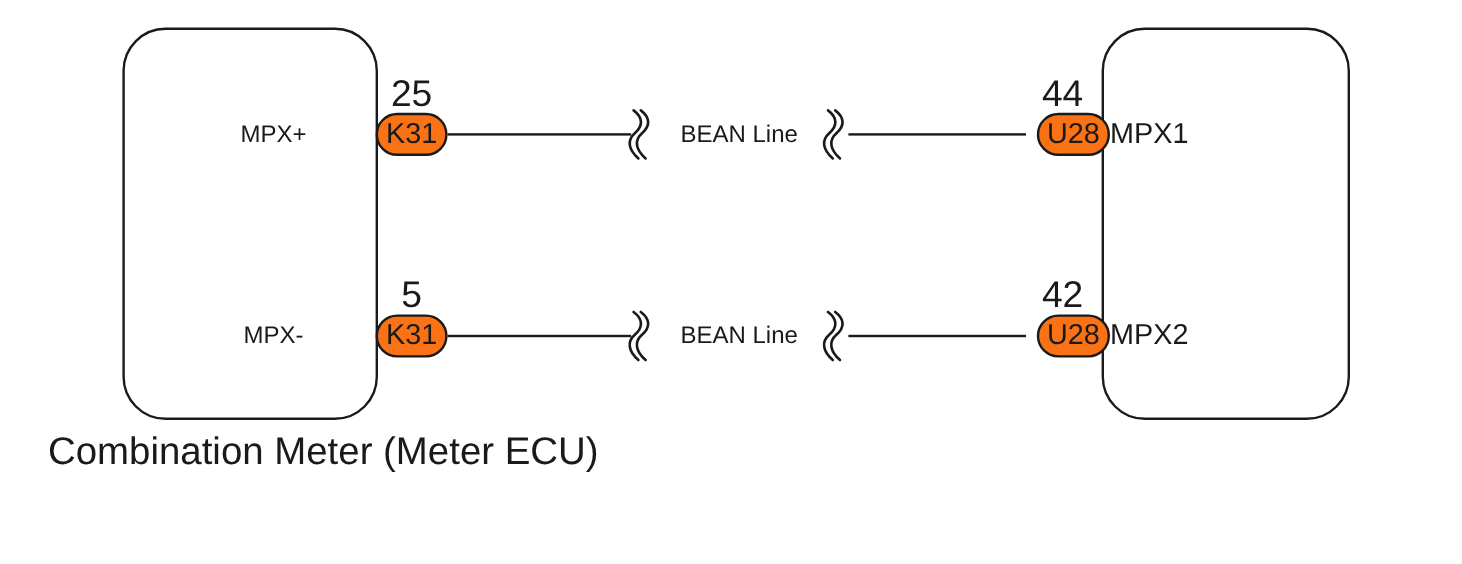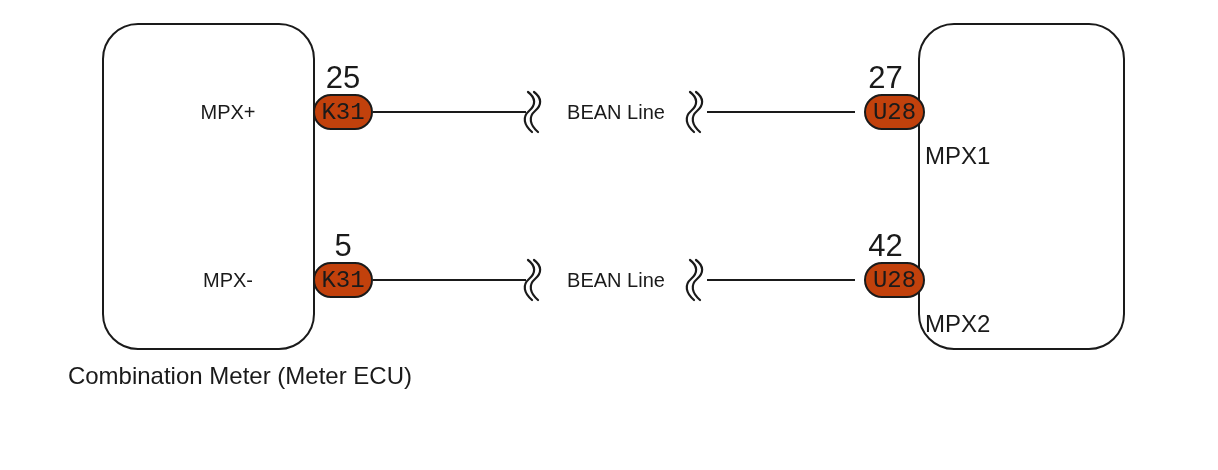--- a/index.html
+++ b/index.html
@@ -22,26 +22,25 @@
     border-radius: 36px;
     background: #ffffff;
     box-sizing: border-box;
     z-index: 1;
   }
   .left-box  { left: 102px; top: 23px; width: 213px; height: 327px; }
   .right-box { left: 918px; top: 23px; width: 207px; height: 327px; }
 
   .caption {
     position: absolute;
-    font-size: 24px;
+    font-size: 32px;
     line-height: 28px;
-    text-align: right;
+    text-align: left;
     white-space: nowrap;
     z-index: 2;
-    margin-left: 12px;
   }
   .left-caption  { left: 40px;  top: 362px; width: 360px; }
   .right-caption { left: 913px; top: 375px; width: 210px; }
 
   .wire-row {
     position: absolute;
     left: 0;
     width: 100%;
     height: 0;
     z-index: 3;
@@ -52,43 +51,42 @@
   .wire-row > * { position: absolute; }
 
   .signal-left {
     left: 148px; width: 160px; top: -14px;
     font-size: 20px; line-height: 28px;
     text-align: center; white-space: nowrap;
   }
   .signal-right {
     left: 925px; width: 170px; top: -14px;
     font-size: 24px; line-height: 28px;
-    text-align: left; white-space: nowrap; margin-top: 44px;
+    text-align: left; white-space: nowrap;
   }
   .pin-num {
     top: -48px;
     font-size: 31px; line-height: 28px;
     text-align: center; white-space: nowrap;
   }
   .pin-left  { left: 313px; width: 60px; }
   .pin-right { left: 855px; width: 61px; }
 
   .connector-oval {
     top: -18px;
     height: 36px;
     box-sizing: border-box;
     border: 2.5px solid #1a1a1a;
     border-radius: 18px;
-    background: #c2410c;
+    background: #f97316;
     display: flex;
     align-items: center;
     justify-content: center;
     font-size: 24px;
     z-index: 4;
-    font-family: Liberation Mono, monospace;
   }
   .oval-left  { left: 313px; width: 60px; }
   .oval-right { left: 864px; width: 61px; }
 
   .wire-seg {
     top: -1.25px;
     height: 2.5px;
     background: #1a1a1a;
   }
   .seg-1 { left: 373px; width: 153px; }
@@ -128,21 +126,21 @@
     </div>
     <div class="line-label">BEAN Line</div>
     <div class="wire-break break-2">
       <svg width="22" height="42" viewBox="0 0 22 42">
         <path d="M5 1 C13 7 13 14 6 20 C-1 26 1 34 9 41" fill="none" stroke="#1a1a1a" stroke-width="2.2" stroke-linecap="round"></path>
         <path d="M11 1 C19 7 19 14 12 20 C5 26 7 34 15 41" fill="none" stroke="#1a1a1a" stroke-width="2.2" stroke-linecap="round"></path>
       </svg>
     </div>
     <div class="wire-seg seg-2"></div>
     <div class="connector-oval oval-right">U28</div>
-    <div class="pin-num pin-right">27</div>
+    <div class="pin-num pin-right">44</div>
     <div class="signal-right">MPX1</div>
   </div>
 
   <div class="wire-row row-1">
     <div class="signal-left">MPX-</div>
     <div class="pin-num pin-left">5</div>
     <div class="connector-oval oval-left">K31</div>
     <div class="wire-seg seg-1"></div>
     <div class="wire-break break-1">
       <svg width="22" height="42" viewBox="0 0 22 42">

